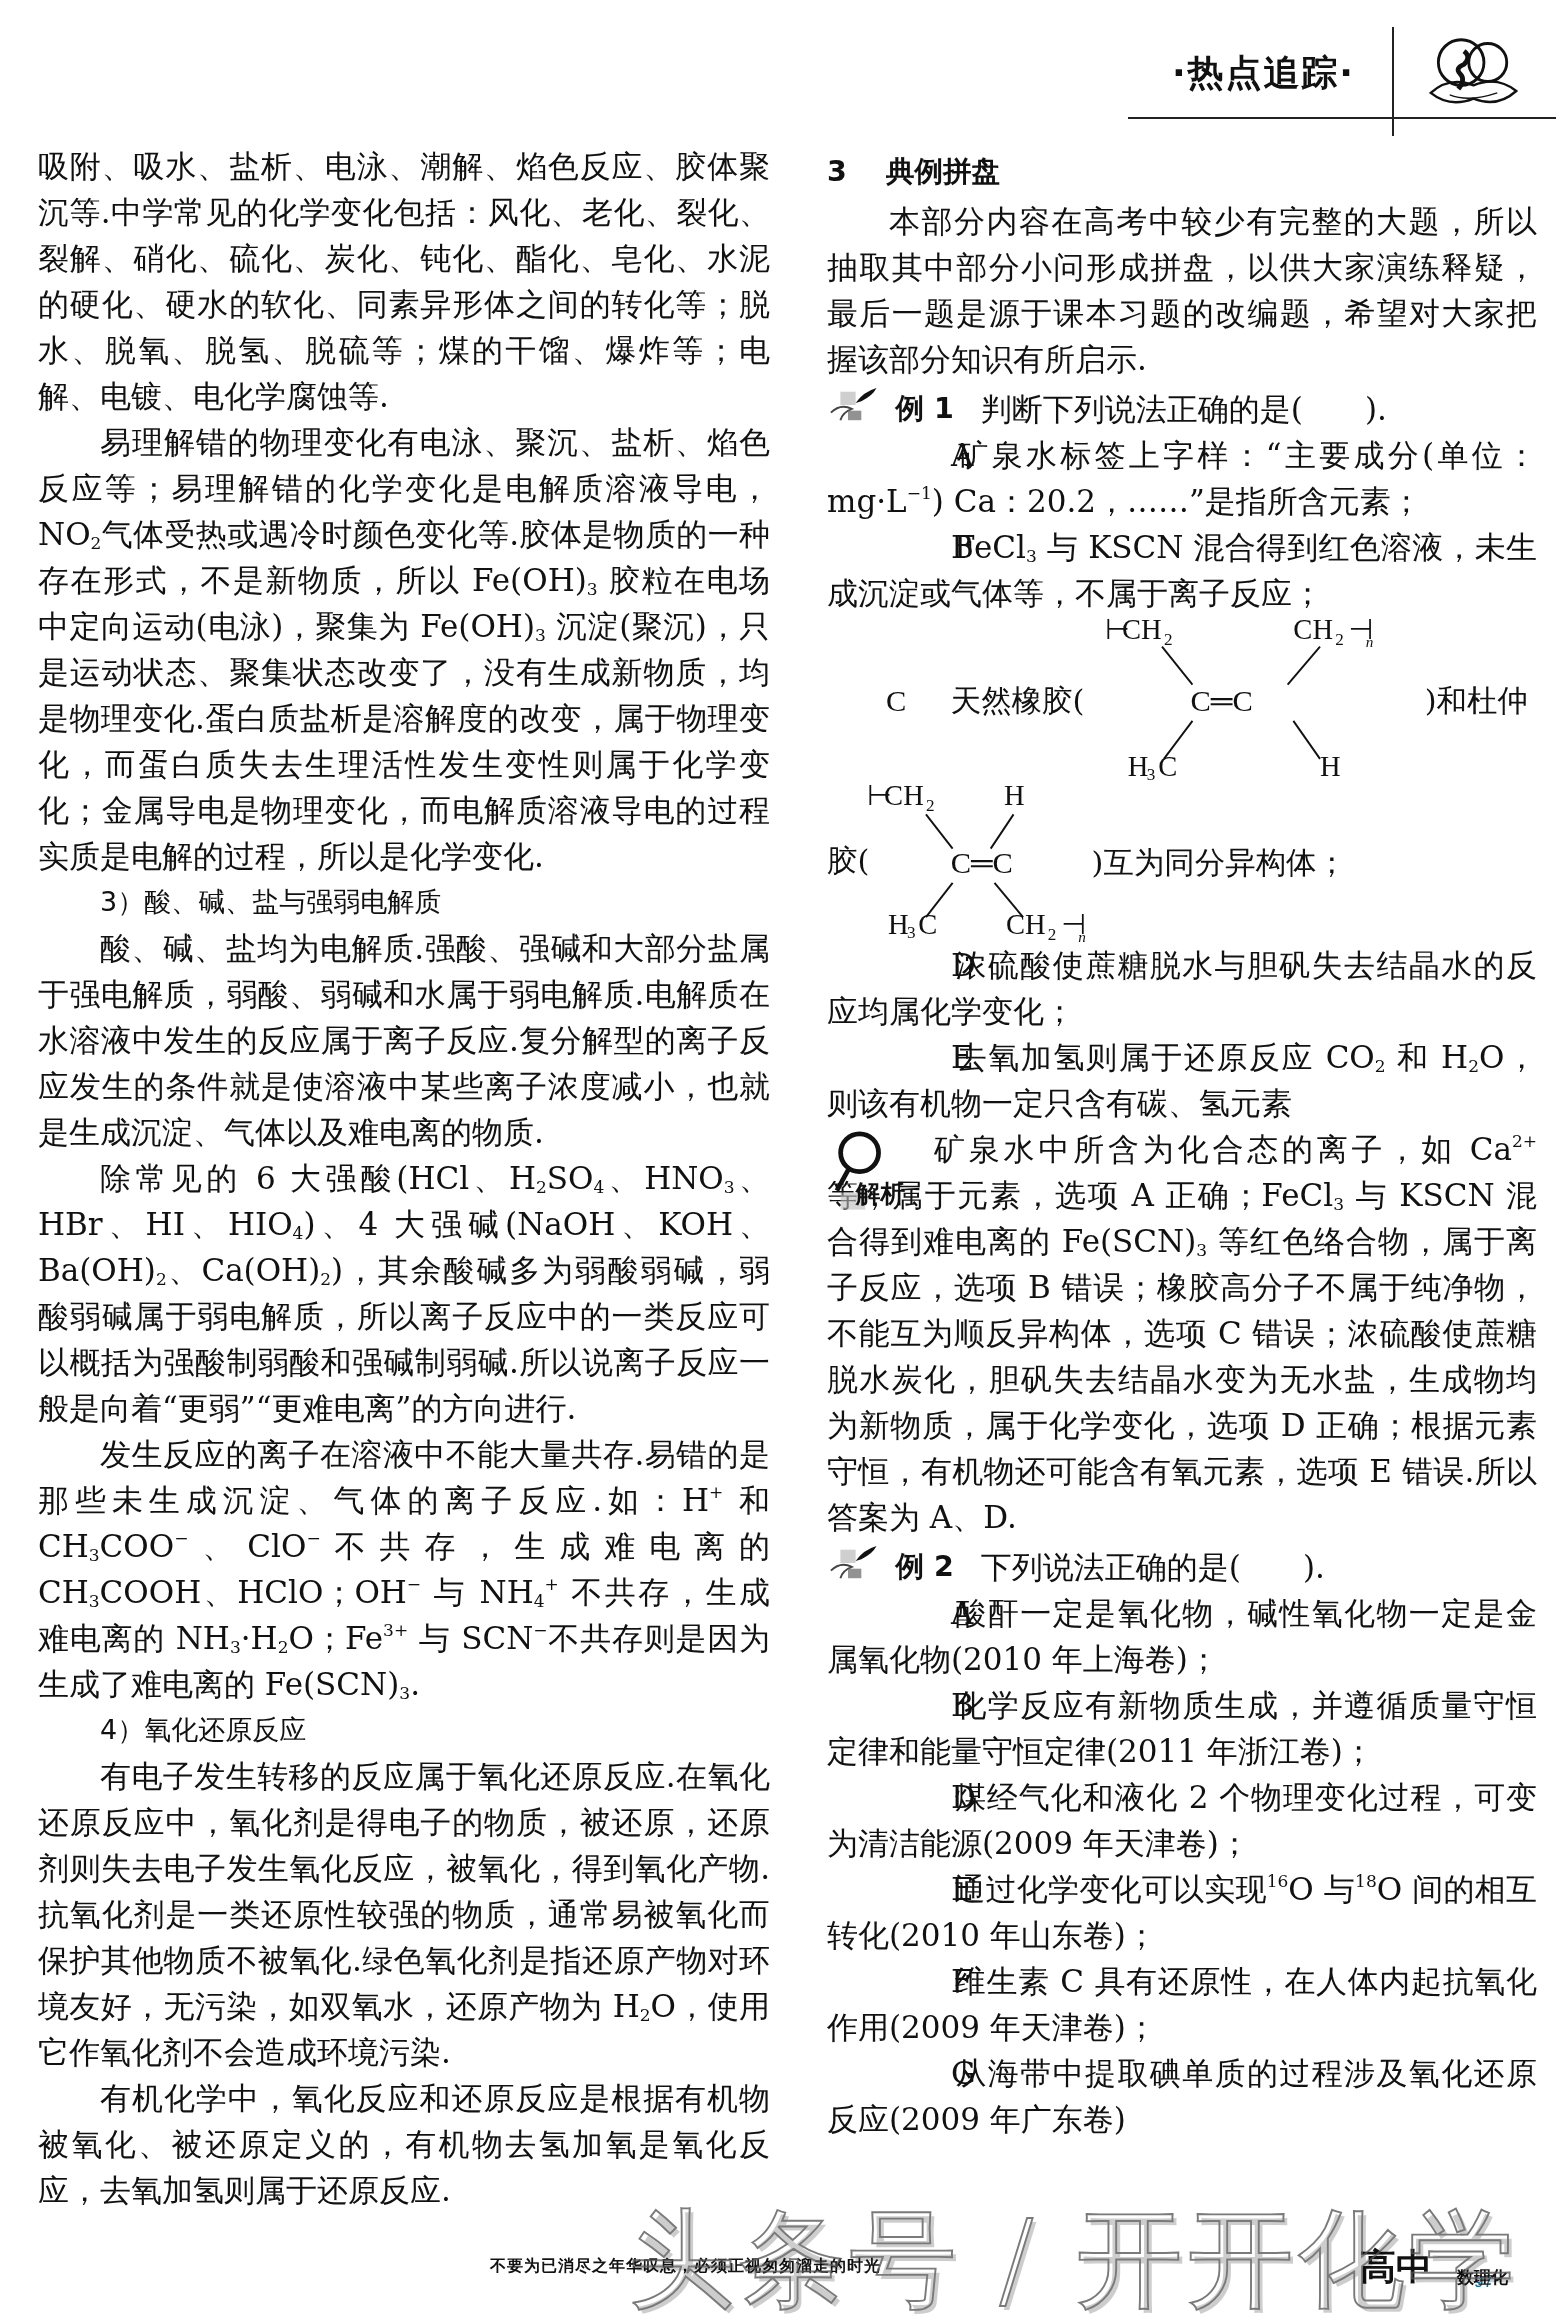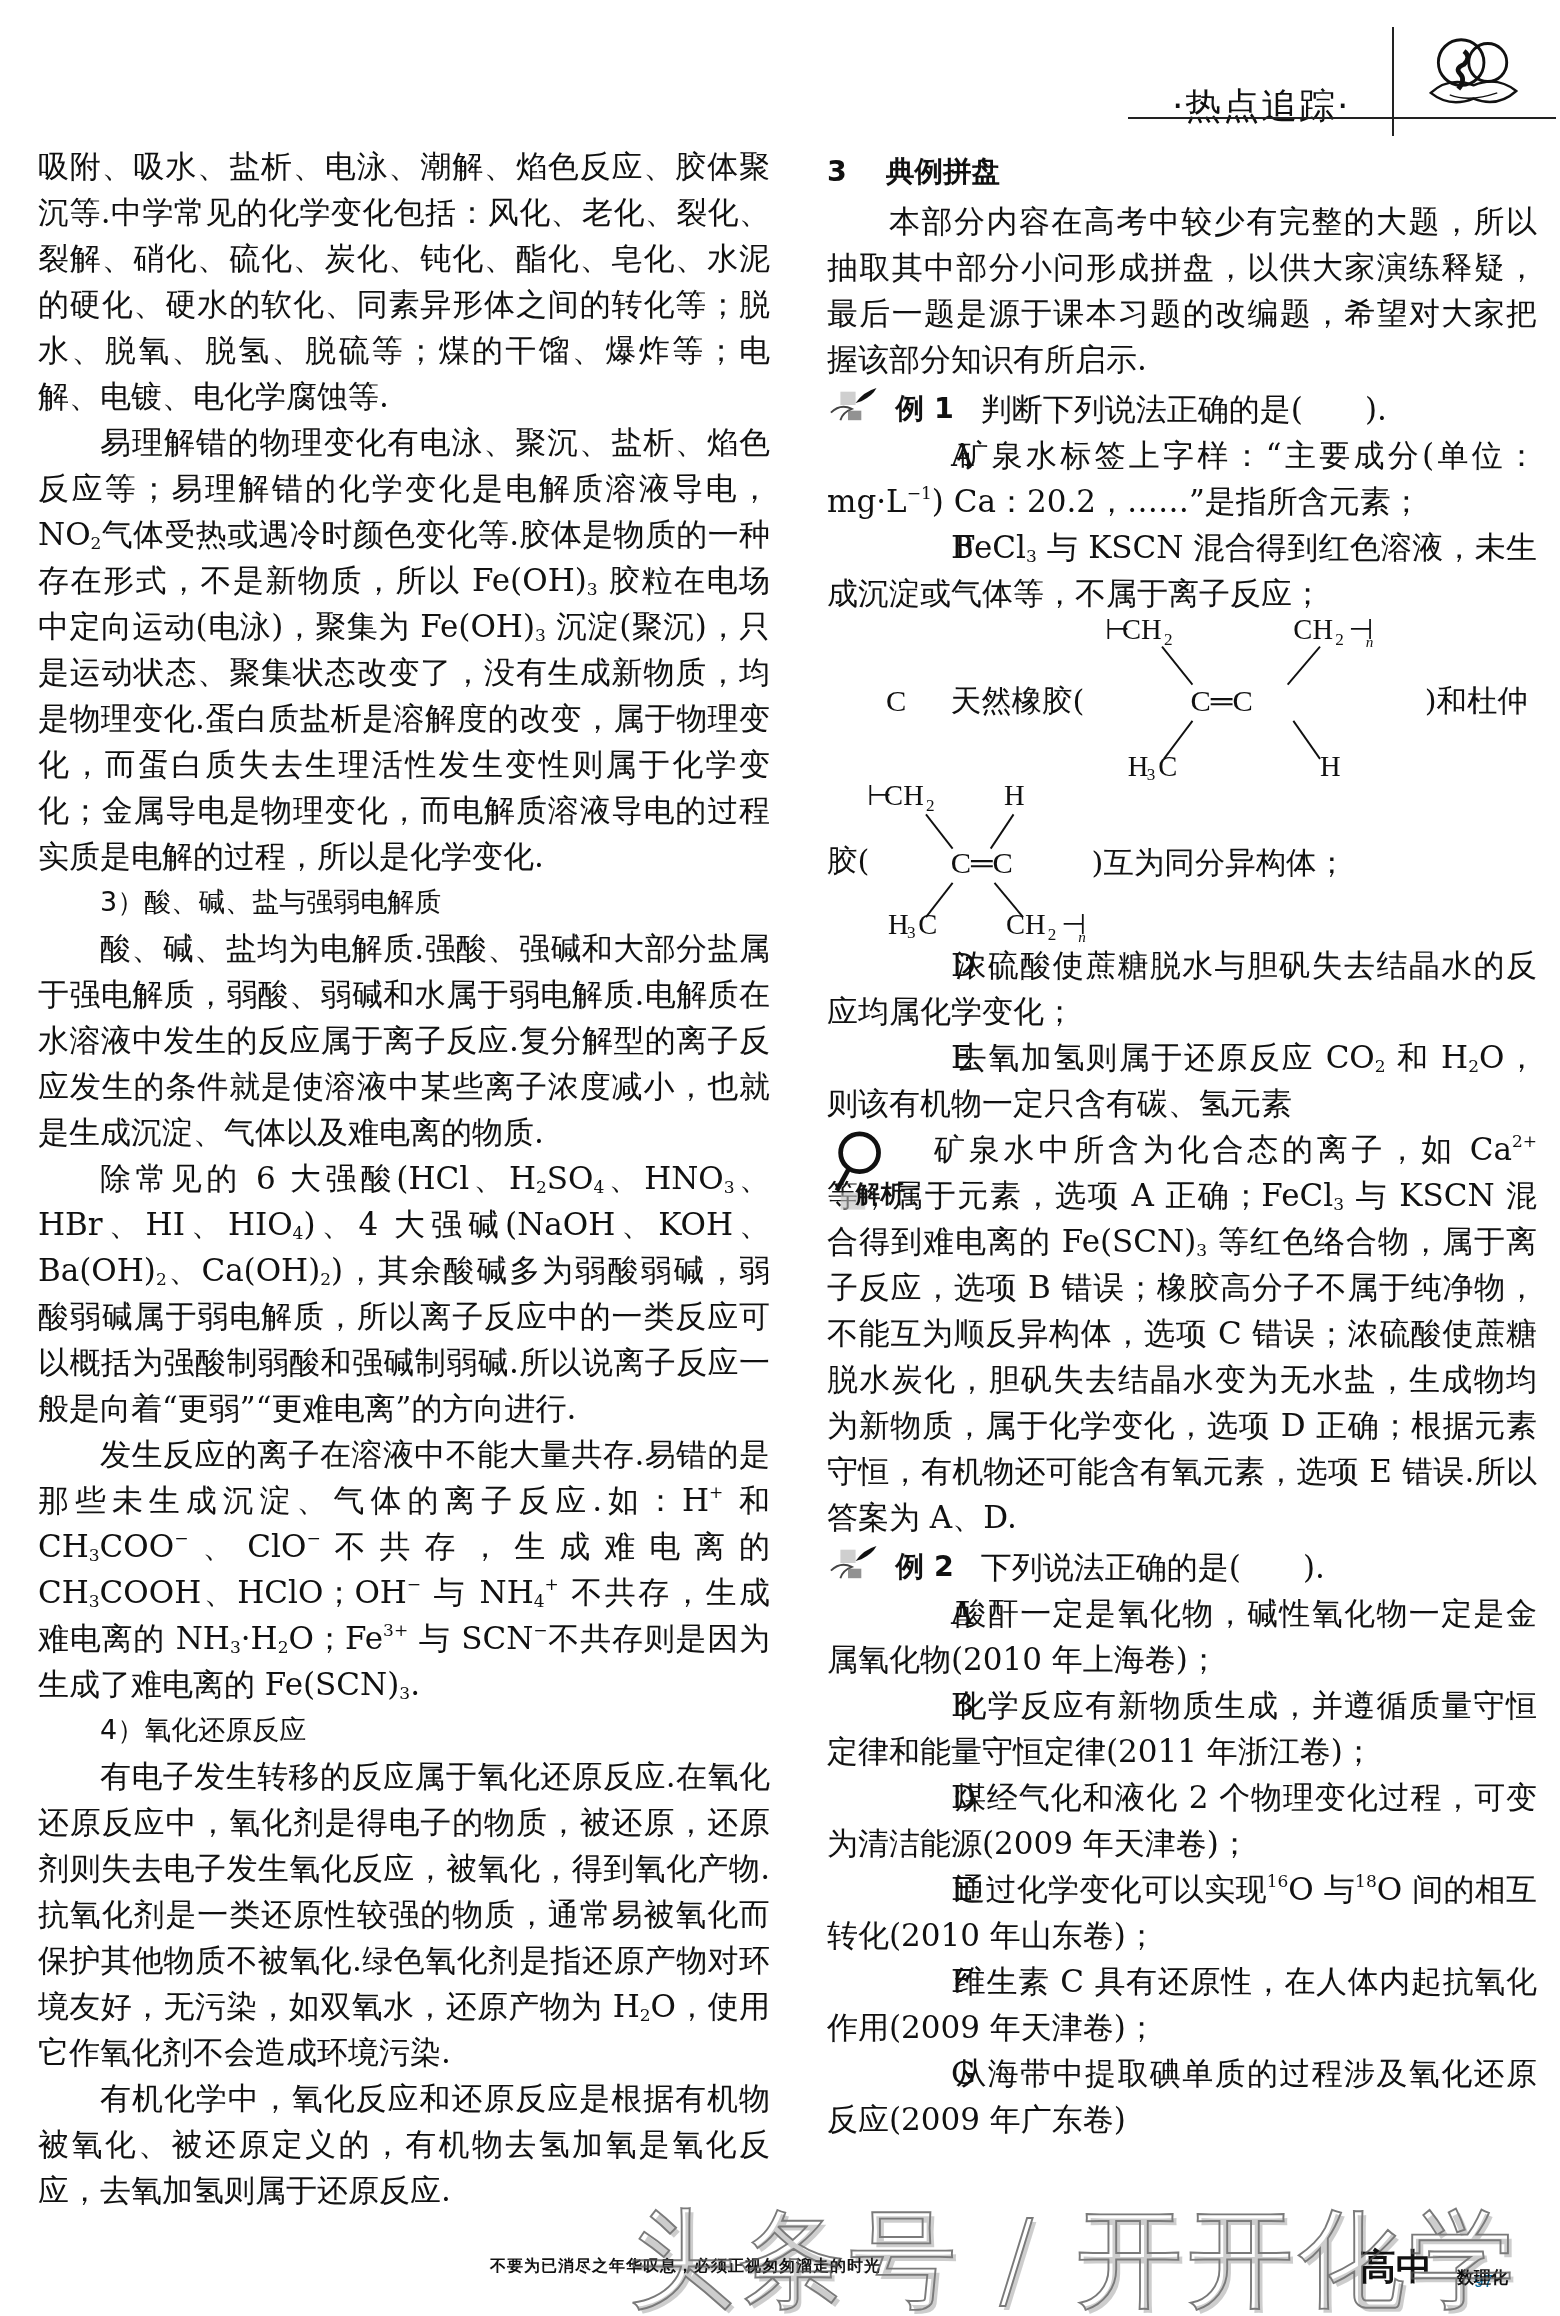--- a/index.html
+++ b/index.html
@@ -2,21 +2,21 @@
 <html style="font-size:15px"><head>
 <meta charset="utf-8">
 <style>
   html, body { margin: 0; padding: 0; background: #ffffff; }
   body { width: 1561px; height: 2317px; position: relative; overflow: hidden;
          font-family: "DejaVu Serif", "Liberation Serif", serif; color: #111; }
   .page { position: absolute; inset: 0; }
 
   
   .hdr-title { position: absolute; left: 1172px; top: 49px; font-family: "DejaVu Sans", sans-serif;
-               font-weight: normal; font-size: 36px; letter-spacing: 1.9px; color: #111; margin-top: 33px; }
+               font-weight: bold; font-size: 36px; letter-spacing: 1.9px; color: #111; }
   .hdr-rule { position: absolute; left: 1128px; top: 117px; width: 428px; height: 1.9px; background: #222; }
   .hdr-vline { position: absolute; left: 1392px; top: 27px; width: 1.9px; height: 109px; background: #222; }
   .hdr-logo { position: absolute; left: 1421px; top: 34px; width: 105px; height: 76px; }
 
   
   .col { position: absolute; top: 143px; font-size: 31px; line-height: 46px; text-align: justify; }
   .col-left { left: 38px; width: 732px; }
   .col-right { left: 827px; width: 710px; }
   .col p { margin: 0; }
   .indent { text-indent: 2em; }

